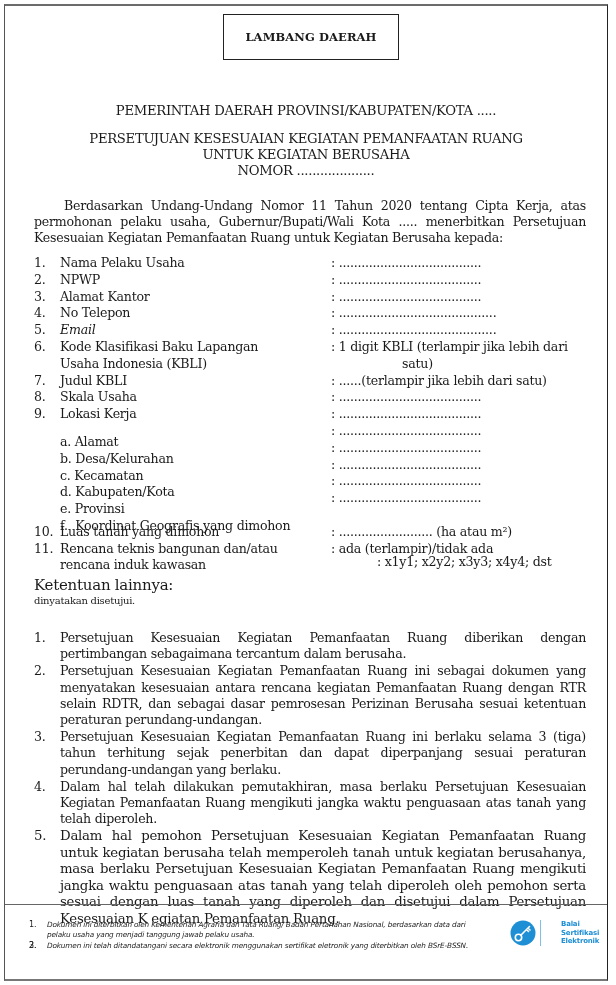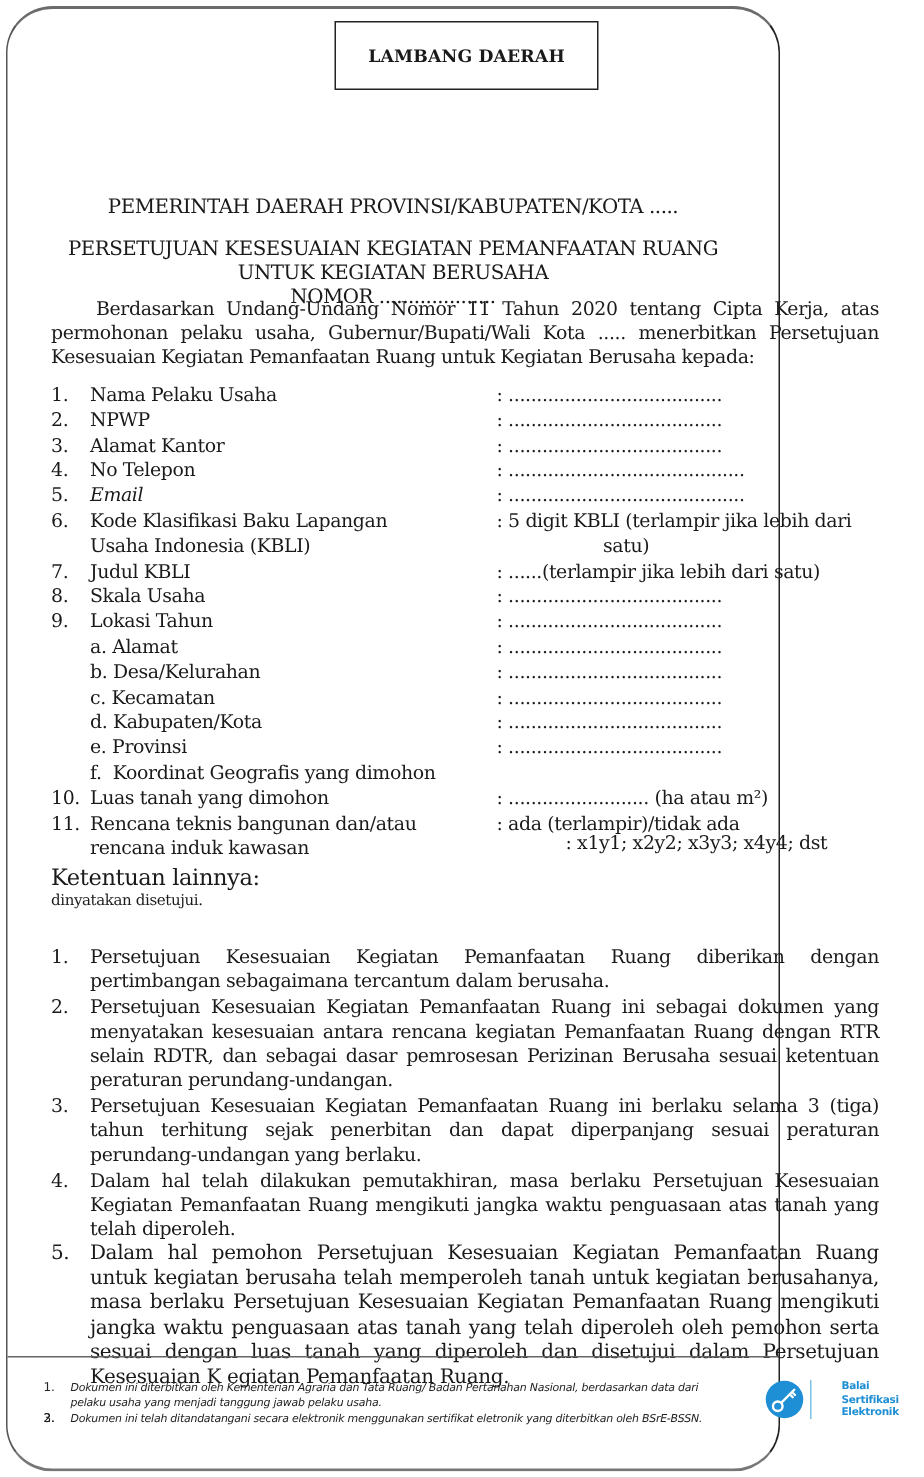--- a/index.html
+++ b/index.html
@@ -1,26 +1,26 @@
 <!DOCTYPE html>
 <html><head>
 <meta charset="utf-8">
 <style>
   html, body { margin: 0; padding: 0; background: #ffffff; }
   body { width: 616px; height: 985px; position: relative; overflow: hidden; font-family: "DejaVu Serif", "Liberation Serif", serif; color: #1a1a1a; }
-  .page { position: absolute; left: 4px; top: 4px; width: 516px; height: 977px; border-top: 2px solid #6b6b6b; border-left: 1.5px solid #555; border-right: 1.5px solid #222; border-bottom: 2px solid #777; box-sizing: border-box; border-radius: 31px; }
+  .page { position: absolute; left: 4px; top: 4px; width: 604px; height: 977px; border-top: 2px solid #6b6b6b; border-left: 1.5px solid #555; border-right: 1.5px solid #222; border-bottom: 2px solid #777; box-sizing: border-box; }
   .emblem-box { position: absolute; left: 218px; top: 8px; width: 176px; height: 46px; border: 1px solid #222; box-sizing: border-box; display: flex; align-items: center; justify-content: center; font-weight: bold; font-size: 11.5px; letter-spacing: 0.1px; }
-  .hdr { position: absolute; left: 0; width: 100%; text-align: center; font-size: 13.2px; letter-spacing: -0.3px; margin-top: 28px; }
+  .hdr { position: absolute; left: 0; width: 100%; text-align: center; font-size: 13.2px; letter-spacing: -0.3px; }
   .intro { position: absolute; left: 29px; width: 552px; top: 192px; font-size: 12.6px; line-height: 16px; text-align: justify; letter-spacing: -0.25px; }
   .intro .ind { display: inline-block; width: 30px; }
   .fields { position: absolute; left: 29px; top: 249px; width: 560px; font-size: 12.6px; letter-spacing: -0.25px; }
   .frow { position: relative; height: 16.8px; line-height: 16.8px; white-space: nowrap; }
   .frow .num { position: absolute; left: 0; }
   .frow .lbl { position: absolute; left: 26px; }
-  .frow .sublbl { position: absolute; left: 26px; }
+  .frow .sublbl { position: absolute; left: 26px; margin-top: 11px; }
   .frow .val { position: absolute; left: 297px; }
   .frow .val.coord { left: 343px; margin-top: 47px; }
   .frow .val2 { position: absolute; left: 348px; }
   .italic { font-style: italic; }
   .approved { position: absolute; left: 29px; top: 589px; font-size: 10px; letter-spacing: -0.25px; }
   .ketentuan { position: absolute; left: 29px; top: 570px; font-size: 15px; letter-spacing: -0.25px; }
   .terms { position: absolute; left: 29px; top: 624px; width: 552px; font-size: 12.6px; letter-spacing: -0.25px; }
   .term { position: relative; padding-left: 26px; line-height: 16.2px; text-align: justify; margin-bottom: 1px; }
   .term .tn { position: absolute; left: 0; top: 0; }
   .term.big { font-size: 13.3px; line-height: 16.5px; }
@@ -73,39 +73,39 @@
       <span class="val">: ..........................................</span>
     </div>
     <div class="frow">
       <span class="num">5.</span>
       <span class="lbl italic">Email</span>
       <span class="val">: ..........................................</span>
     </div>
     <div class="frow">
       <span class="num">6.</span>
       <span class="lbl">Kode Klasifikasi Baku Lapangan</span>
-      <span class="val">: 5 digit KBLI (terlampir jika lebih dari</span>
+      <span class="val">: 1 digit KBLI (terlampir jika lebih dari</span>
     </div>
     <div class="frow">
       <span class="lbl">Usaha Indonesia (KBLI)</span>
       <span class="val2" style="left:368px;">satu)</span>
     </div>
     <div class="frow">
       <span class="num">7.</span>
       <span class="lbl">Judul KBLI</span>
       <span class="val">: ......(terlampir jika  lebih dari satu)</span>
     </div>
     <div class="frow">
       <span class="num">8.</span>
       <span class="lbl">Skala Usaha</span>
       <span class="val">: ......................................</span>
     </div>
     <div class="frow">
       <span class="num">9.</span>
-      <span class="lbl">Lokasi Tahun</span>
+      <span class="lbl">Lokasi Kerja</span>
       <span class="val">: ......................................</span>
     </div>
     <div class="frow">
       <span class="sublbl">a. Alamat</span>
       <span class="val">: ......................................</span>
     </div>
     <div class="frow">
       <span class="sublbl">b. Desa/Kelurahan</span>
       <span class="val">: ......................................</span>
     </div>

